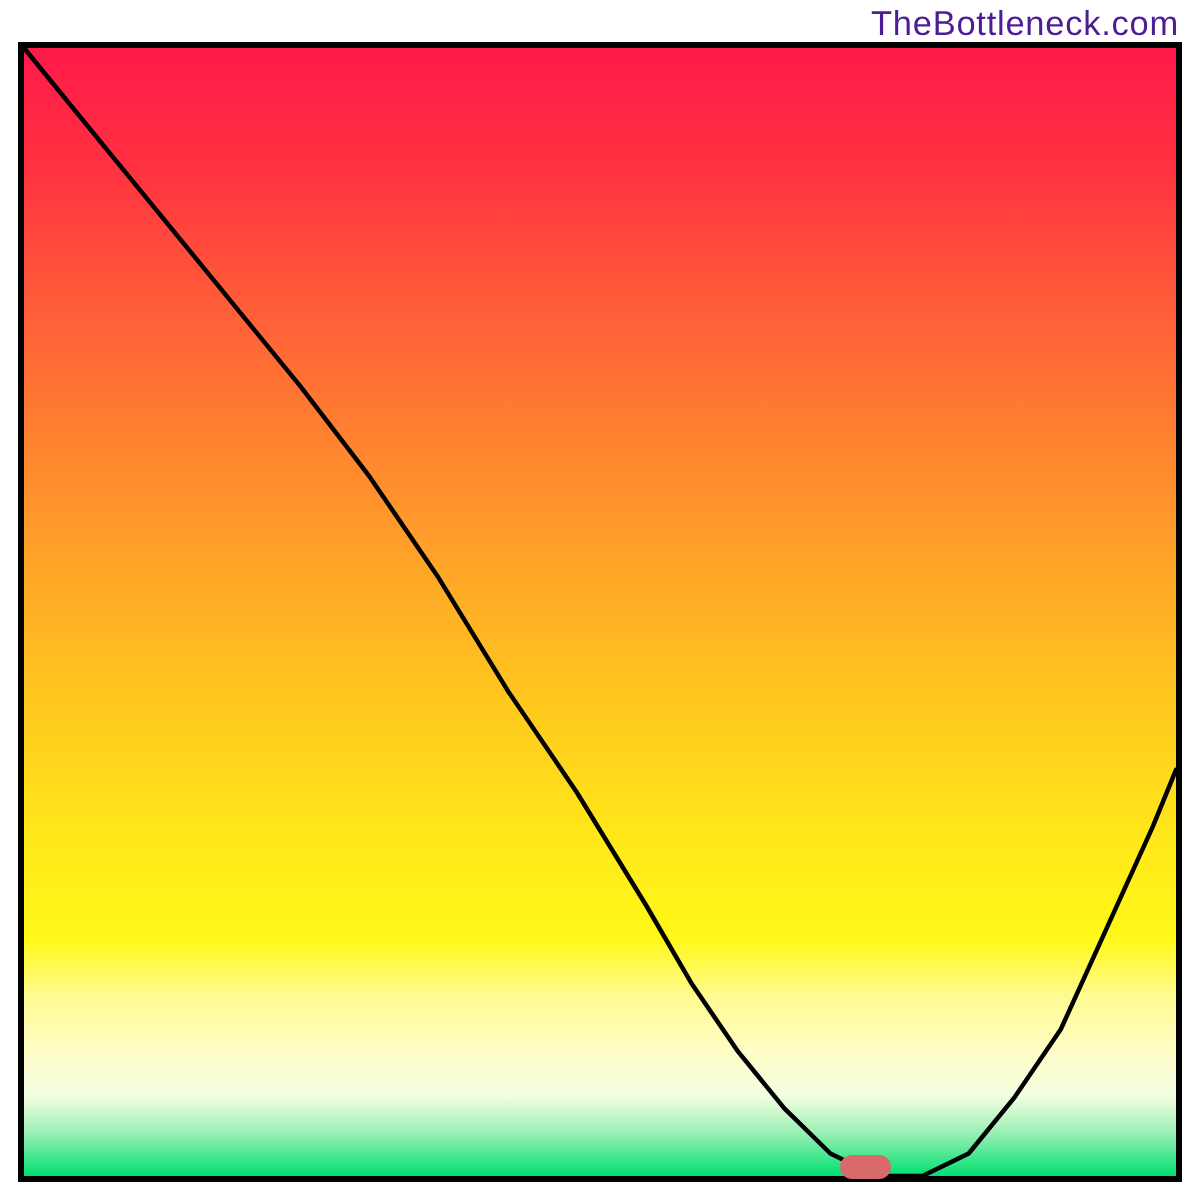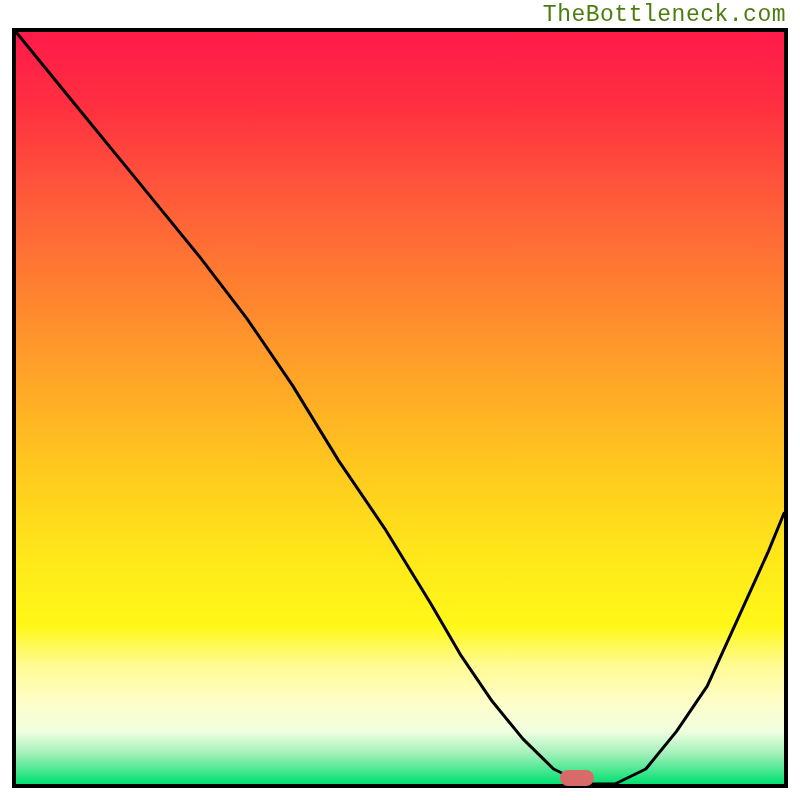--- a/index.html
+++ b/index.html
@@ -39,23 +39,23 @@
       #fffdc8 89%,
       #f0ffe0 93%,
       #a0f0b8 96%,
       #00e070 100%
     );
   }
   .watermark {
     position: absolute;
     right: 14px;
     top: 2px;
-    font-family: Liberation Mono, monospace;
+    font-family: Liberation Sans, sans-serif;
     font-size: 23px;
-    color: #4d7c0f;
+    color: #4c1d95;
     letter-spacing: 0.5px;
   }
   .curve-svg {
     position: absolute;
     left: 0;
     top: 0;
     width: 100%;
     height: 100%;
     overflow: visible;
   }

